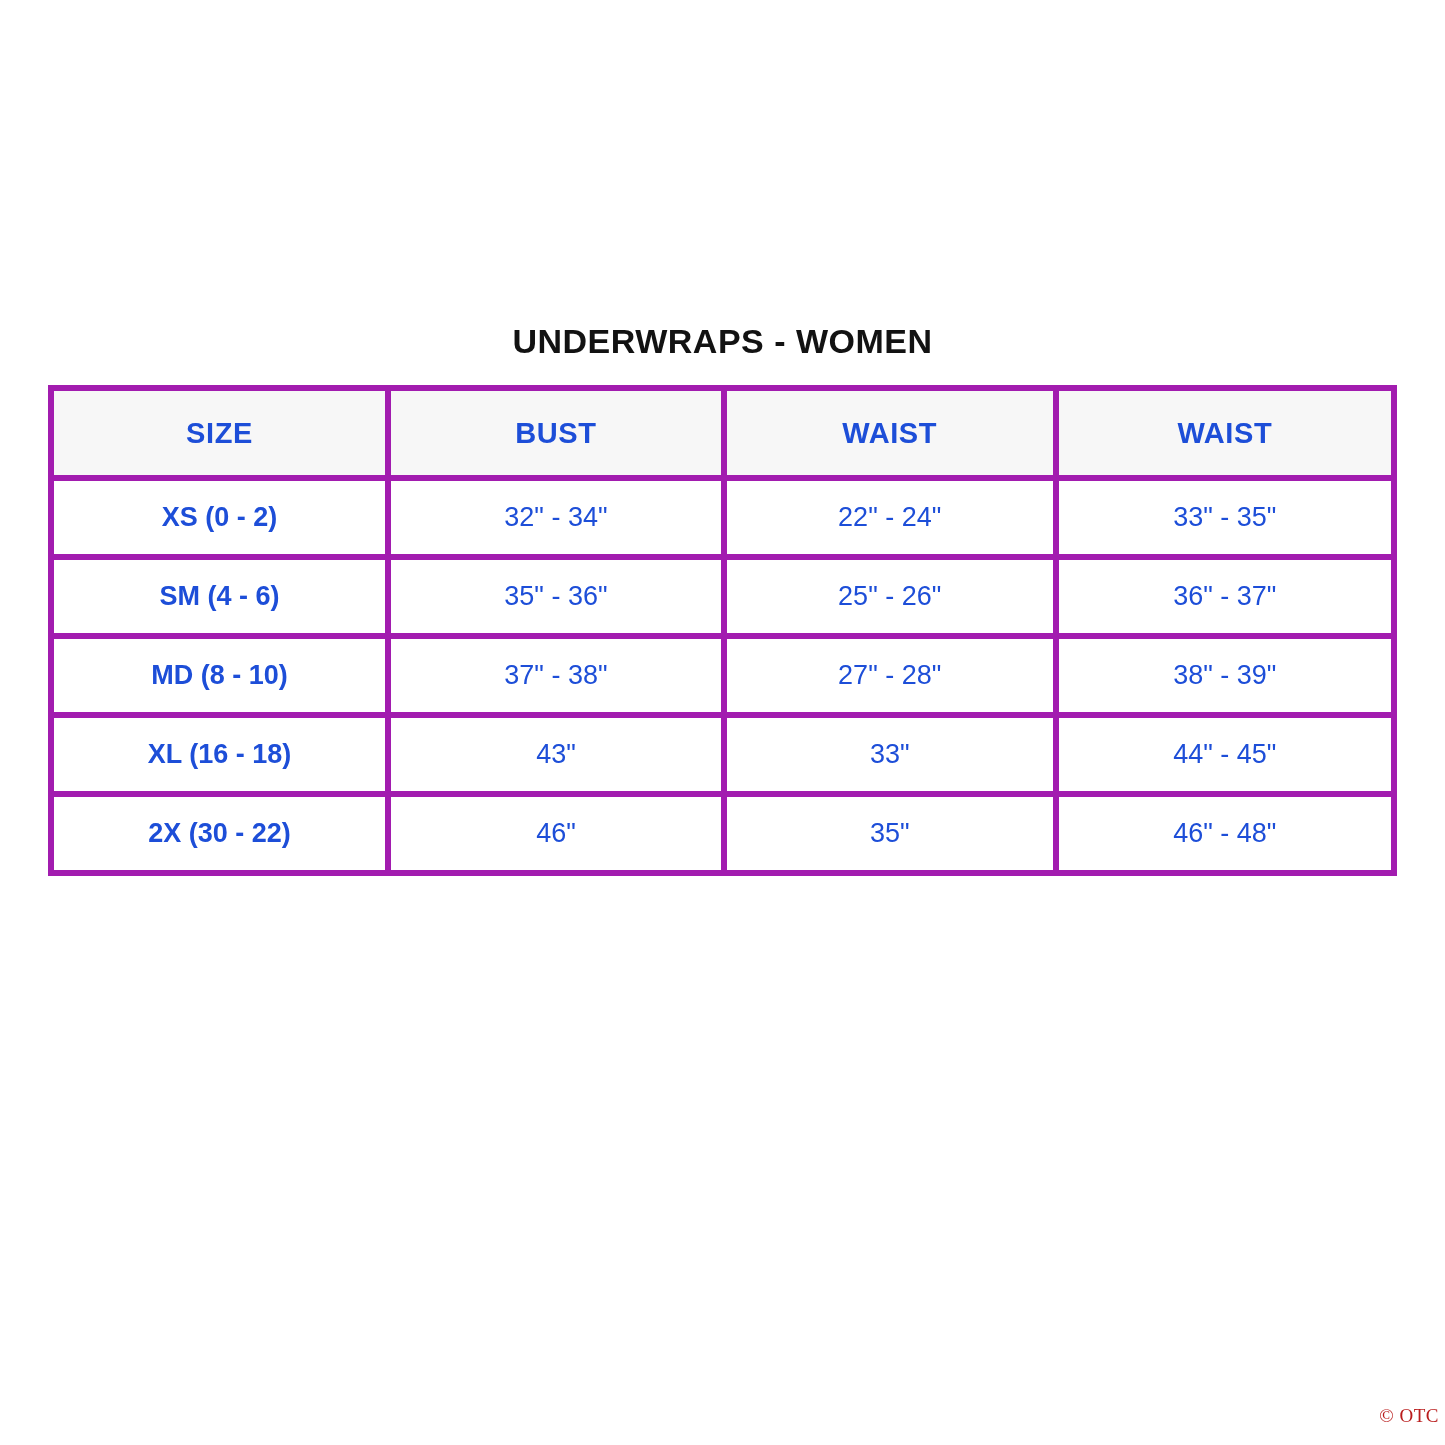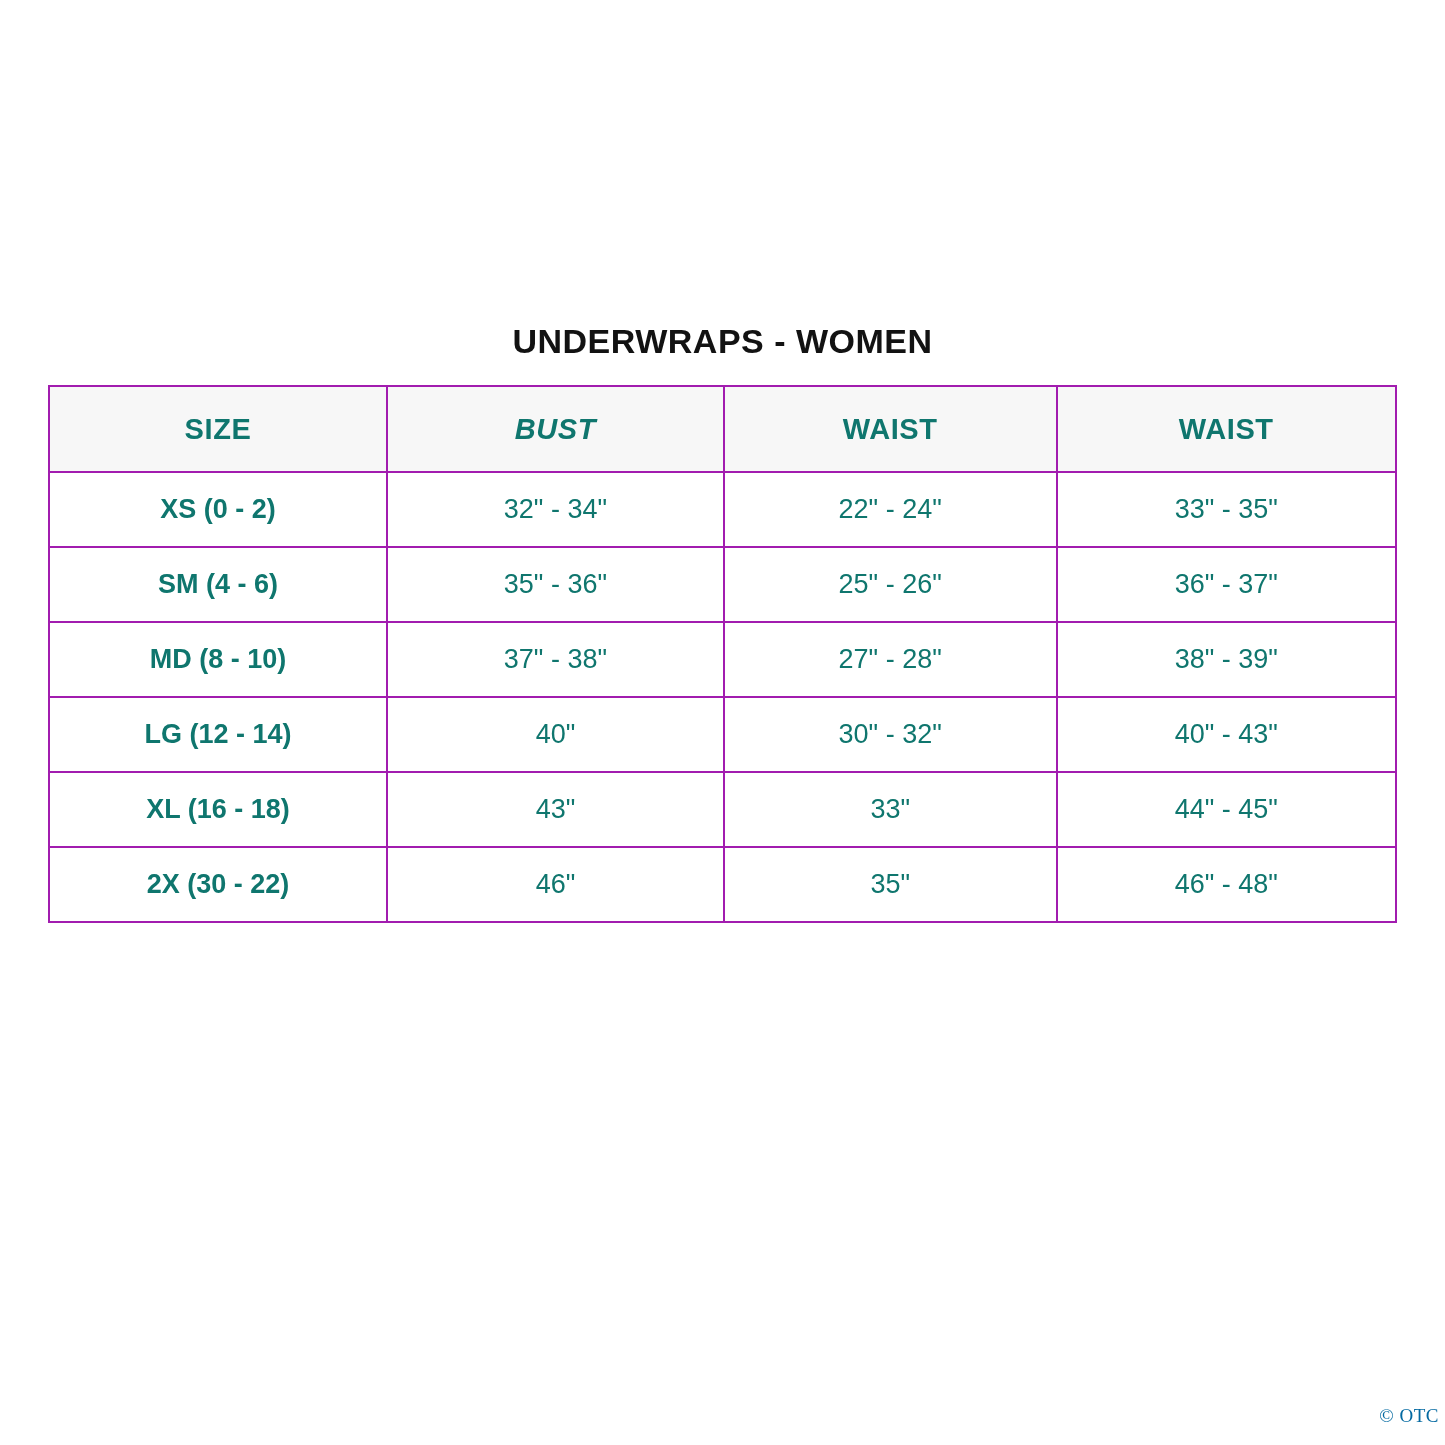--- a/index.html
+++ b/index.html
@@ -41,24 +41,24 @@
     position: absolute;
     left: 48px;
     top: 385px;
     width: 1349px;
     border-collapse: collapse;
     table-layout: fixed;
   }
 
   .size-table th,
   .size-table td {
-    border: 2px solid #a21caf;
+    border: 6px solid #a21caf;
     text-align: center;
     font-size: 27px;
-    color: #0f766e;
+    color: #1d4ed8;
     height: 73px;
     padding: 0;
   }
 
   .size-table thead th {
     background: #f7f7f7;
     font-weight: 700;
     font-size: 29px;
     letter-spacing: 0.6px;
     height: 84px;
@@ -67,30 +67,30 @@
   .size-table tbody td {
     font-weight: 400;
   }
 
   .size-table tbody td.size-cell {
     font-weight: 700;
     text-align: center;
   }
 
   .col-size { width: 25.1%; }
-  .col-bust { width: 25.0%; font-style: italic; }
+  .col-bust { width: 25.0%; }
   .col-waist { width: 24.7%; }
   .col-hips { width: 25.2%; }
 
   .watermark {
     position: absolute;
     right: 22px;
     bottom: 18px;
     font-size: 19px;
-    color: #0369a1;
+    color: #b91c1c;
     letter-spacing: 0.5px;
     font-family: "Liberation Serif", serif;
   }
 </style>
 </head>
 <body>
 
 <div class="page">
 
   <div class="chart-title">UNDERWRAPS - WOMEN</div>
@@ -117,26 +117,20 @@
         <td>25" - 26"</td>
         <td>36" - 37"</td>
       </tr>
       <tr>
         <td class="size-cell">MD (8 - 10)</td>
         <td>37" - 38"</td>
         <td>27" - 28"</td>
         <td>38" - 39"</td>
       </tr>
       <tr>
-        <td class="size-cell">LG (12 - 14)</td>
-        <td>40"</td>
-        <td>30" - 32"</td>
-        <td>40" - 43"</td>
-      </tr>
-      <tr>
         <td class="size-cell">XL (16 - 18)</td>
         <td>43"</td>
         <td>33"</td>
         <td>44" - 45"</td>
       </tr>
       <tr>
         <td class="size-cell">2X (30 - 22)</td>
         <td>46"</td>
         <td>35"</td>
         <td>46" - 48"</td>

